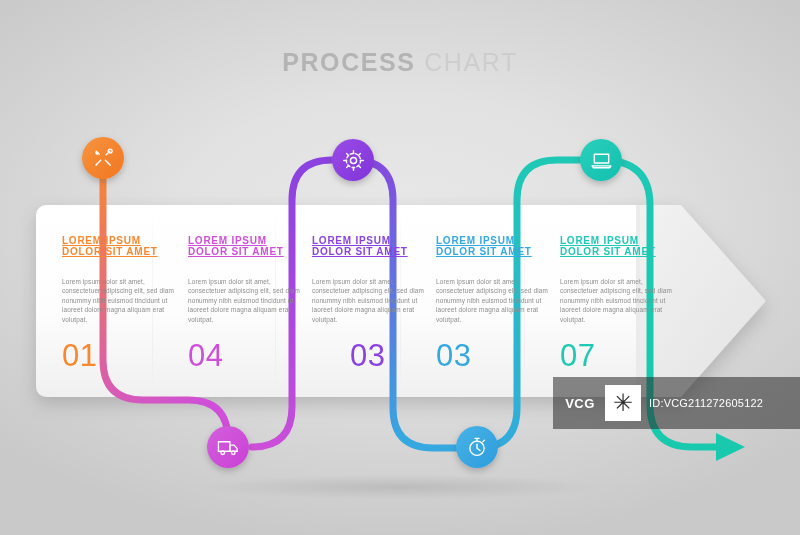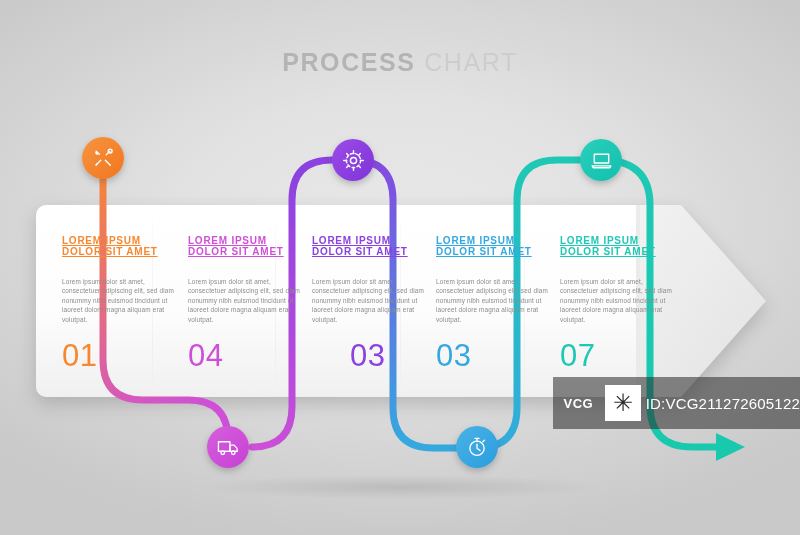--- a/index.html
+++ b/index.html
@@ -147,21 +147,21 @@
     display: flex;
     align-items: center;
     justify-content: center;
     color: #2b2b2b;
     font-size: 24px;
     line-height: 24px;
   }
   #wm-id {
     margin-left: 42px;
     color: #ffffff;
-    font-size: 15px;
+    font-size: 11px;
     letter-spacing: 0.2px;
     white-space: nowrap;
   }
 
   
   #ground {
     position: absolute;
     left: 120px;
     top: 470px;
     width: 560px;

